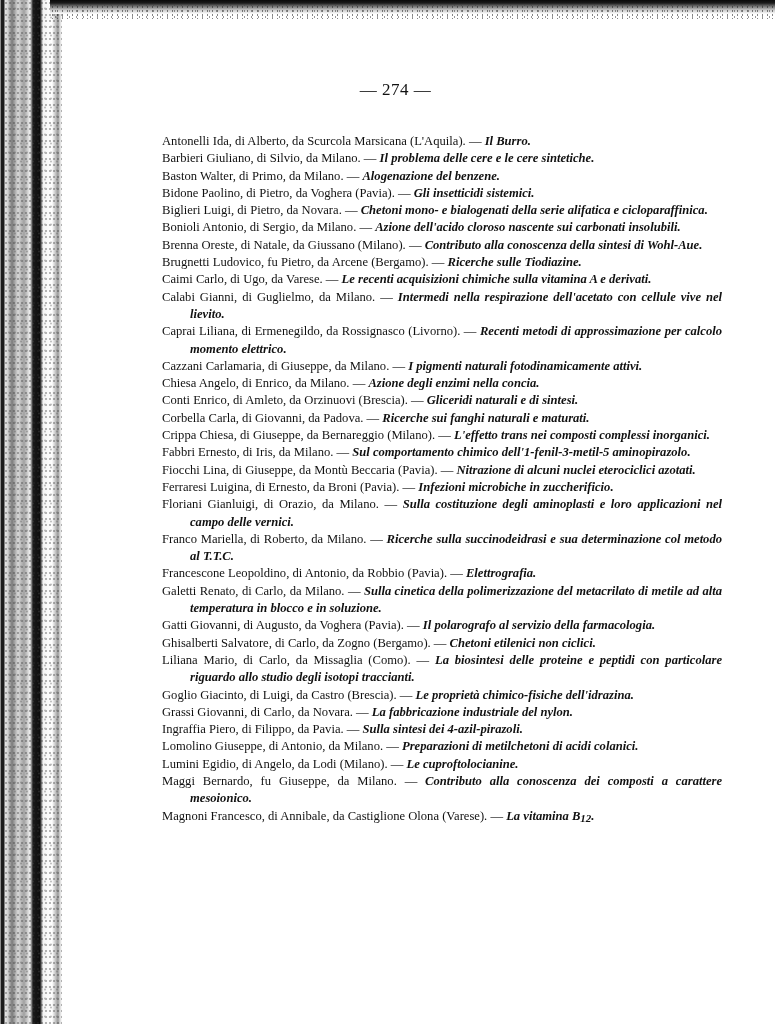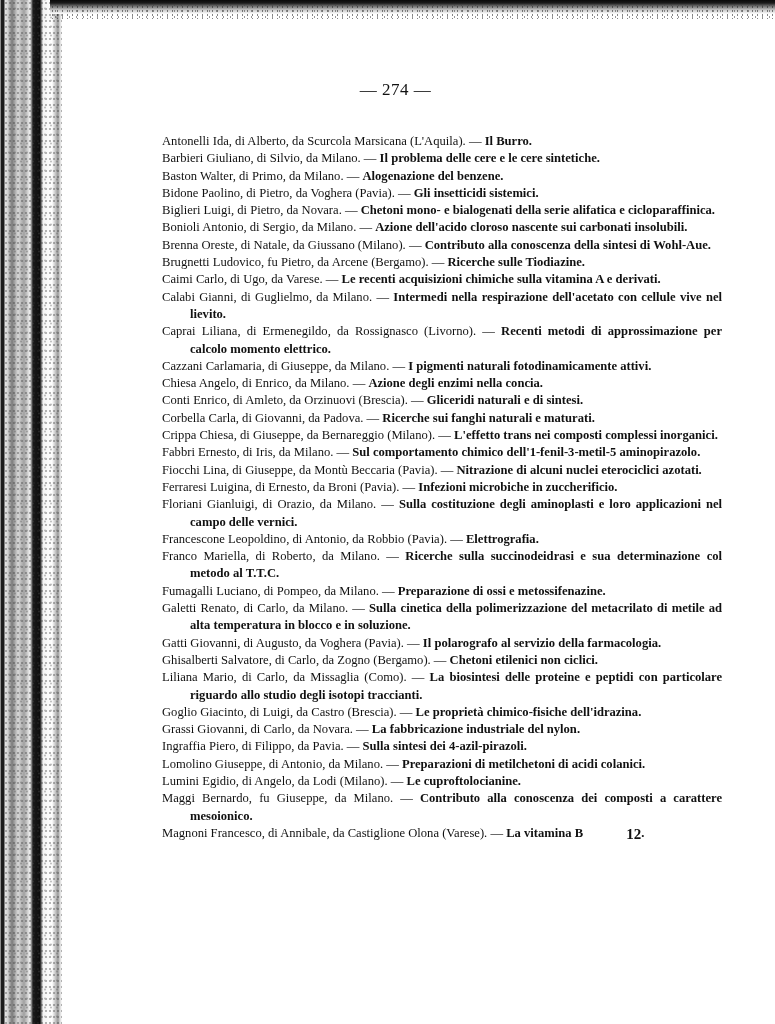--- a/index.html
+++ b/index.html
@@ -44,23 +44,23 @@
     text-align: center; font-size: 17px; letter-spacing: 0.5px; padding-left: 8px;
   }
   .entries {
     position: absolute; left: 162px; top: 133px; width: 560px;
     font-size: 12.6px; line-height: 17.3px;
   }
   .entry {
     padding-left: 28px; text-indent: -28px;
     text-align: justify;
   }
-  .entry .title { font-weight: bold; }
+  .entry .title { font-style: italic; font-weight: bold; }
   .entry .sep { }
-  sub { font-size: 15px; vertical-align: -2px; line-height: 0; margin-left: 43px; }
+  sub { font-size: 11px; vertical-align: -2px; line-height: 0; }
 </style>
 </head>
 <body>
 
 <div class="spine"></div>
 <div class="spine-speckle"></div>
 <div class="scan-top"></div>
 <div class="scan-top-speckle"></div>
 
 <div class="page-number">— 274 —</div>
@@ -79,23 +79,22 @@
     <div class="entry"><span class="author">Caprai Liliana, di Ermenegildo, da Rossignasco (Livorno).</span><span class="sep"> — </span><span class="title"><span>Recenti metodi di approssimazione per calcolo momento elettrico.</span></span></div>
     <div class="entry"><span class="author">Cazzani Carlamaria, di Giuseppe, da Milano.</span><span class="sep"> — </span><span class="title"><span>I pigmenti naturali fotodinamicamente attivi.</span></span></div>
     <div class="entry"><span class="author">Chiesa Angelo, di Enrico, da Milano.</span><span class="sep"> — </span><span class="title"><span>Azione degli enzimi nella concia.</span></span></div>
     <div class="entry"><span class="author">Conti Enrico, di Amleto, da Orzinuovi (Brescia).</span><span class="sep"> — </span><span class="title"><span>Gliceridi naturali e di sintesi.</span></span></div>
     <div class="entry"><span class="author">Corbella Carla, di Giovanni, da Padova.</span><span class="sep"> — </span><span class="title"><span>Ricerche sui fanghi naturali e maturati.</span></span></div>
     <div class="entry"><span class="author">Crippa Chiesa, di Giuseppe, da Bernareggio (Milano).</span><span class="sep"> — </span><span class="title"><span>L'effetto trans nei composti complessi inorganici.</span></span></div>
     <div class="entry"><span class="author">Fabbri Ernesto, di Iris, da Milano.</span><span class="sep"> — </span><span class="title"><span>Sul comportamento chimico dell'1-fenil-3-metil-5 aminopirazolo.</span></span></div>
     <div class="entry"><span class="author">Fiocchi Lina, di Giuseppe, da Montù Beccaria (Pavia).</span><span class="sep"> — </span><span class="title"><span>Nitrazione di alcuni nuclei eterociclici azotati.</span></span></div>
     <div class="entry"><span class="author">Ferraresi Luigina, di Ernesto, da Broni (Pavia).</span><span class="sep"> — </span><span class="title"><span>Infezioni microbiche in zuccherificio.</span></span></div>
     <div class="entry"><span class="author">Floriani Gianluigi, di Orazio, da Milano.</span><span class="sep"> — </span><span class="title"><span>Sulla costituzione degli aminoplasti e loro applicazioni nel campo delle vernici.</span></span></div>
+    <div class="entry"><span class="author">Franco Mariella, di Roberto, da Milano.</span><span class="sep"> — </span><span class="title"><span>Ricerche sulla succinodeidrasi e sua determinazione col metodo al T.T.C.</span></span></div>
     <div class="entry"><span class="author">Francescone Leopoldino, di Antonio, da Robbio (Pavia).</span><span class="sep"> — </span><span class="title"><span>Elettrografia.</span></span></div>
-    <div class="entry"><span class="author">Franco Mariella, di Roberto, da Milano.</span><span class="sep"> — </span><span class="title"><span>Ricerche sulla succinodeidrasi e sua determinazione col metodo al T.T.C.</span></span></div>
-    <div class="entry"><span class="author">Fumagalli Luciano, di Pompeo, da Milano.</span><span class="sep"> — </span><span class="title"><span>Preparazione di ossi e metossifenazine.</span></span></div>
     <div class="entry"><span class="author">Galetti Renato, di Carlo, da Milano.</span><span class="sep"> — </span><span class="title"><span>Sulla cinetica della polimerizzazione del metacrilato di metile ad alta temperatura in blocco e in soluzione.</span></span></div>
     <div class="entry"><span class="author">Gatti Giovanni, di Augusto, da Voghera (Pavia).</span><span class="sep"> — </span><span class="title"><span>Il polarografo al servizio della farmacologia.</span></span></div>
     <div class="entry"><span class="author">Ghisalberti Salvatore, di Carlo, da Zogno (Bergamo).</span><span class="sep"> — </span><span class="title"><span>Chetoni etilenici non ciclici.</span></span></div>
     <div class="entry"><span class="author">Liliana Mario, di Carlo, da Missaglia (Como).</span><span class="sep"> — </span><span class="title"><span>La biosintesi delle proteine e peptidi con particolare riguardo allo studio degli isotopi traccianti.</span></span></div>
     <div class="entry"><span class="author">Goglio Giacinto, di Luigi, da Castro (Brescia).</span><span class="sep"> — </span><span class="title"><span>Le proprietà chimico-fisiche dell'idrazina.</span></span></div>
     <div class="entry"><span class="author">Grassi Giovanni, di Carlo, da Novara.</span><span class="sep"> — </span><span class="title"><span>La fabbricazione industriale del nylon.</span></span></div>
     <div class="entry"><span class="author">Ingraffia Piero, di Filippo, da Pavia.</span><span class="sep"> — </span><span class="title"><span>Sulla sintesi dei 4-azil-pirazoli.</span></span></div>
     <div class="entry"><span class="author">Lomolino Giuseppe, di Antonio, da Milano.</span><span class="sep"> — </span><span class="title"><span>Preparazioni di metilchetoni di acidi colanici.</span></span></div>
     <div class="entry"><span class="author">Lumini Egidio, di Angelo, da Lodi (Milano).</span><span class="sep"> — </span><span class="title"><span>Le cuproftolocianine.</span></span></div>
     <div class="entry"><span class="author">Maggi Bernardo, fu Giuseppe, da Milano.</span><span class="sep"> — </span><span class="title"><span>Contributo alla conoscenza dei composti a carattere mesoionico.</span></span></div>

